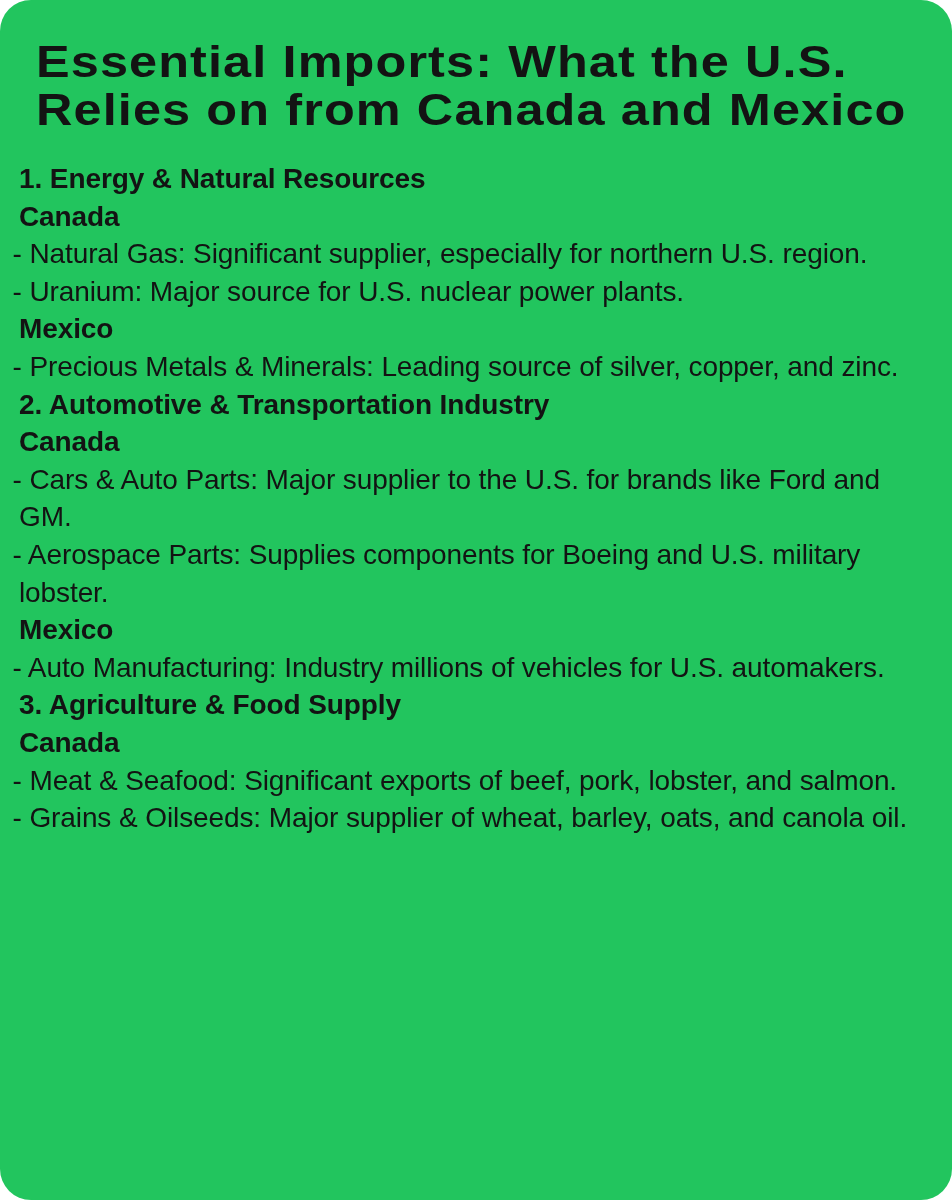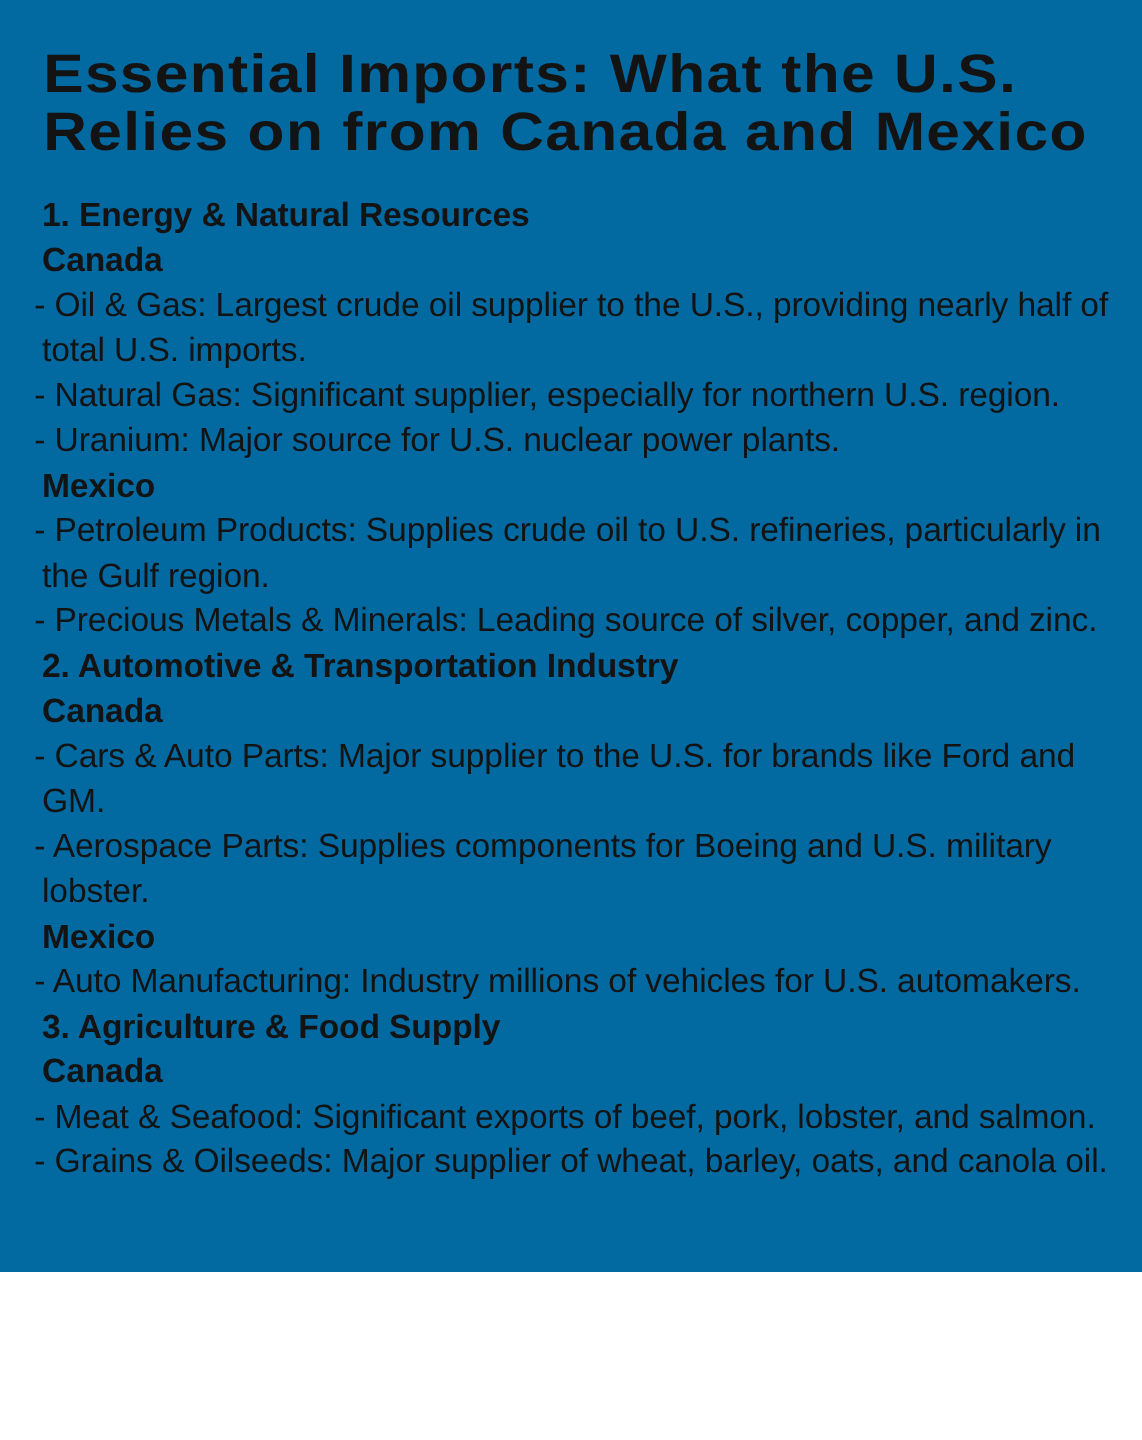--- a/index.html
+++ b/index.html
@@ -3,39 +3,40 @@
 <meta charset="utf-8">
 <style>
   html, body {
     margin: 0;
     padding: 0;
     background: #ffffff;
   }
   .page {
     position: relative;
     width: 952px;
-    height: 1060px;
-    background: #0369a1;
+    height: 1200px;
+    background: #22c55e;
     overflow: hidden;
     font-family: "Liberation Sans", sans-serif;
     color: #131313;
+    border-radius: 31px;
   }
   .title {
     margin: 38px 0 0 36px;
     font-size: 45px;
     line-height: 47.5px;
     font-weight: 700;
     letter-spacing: 1px;
     white-space: pre-line;
     transform: scaleX(1.12);
     transform-origin: 0 0;
     color: #131313;
   }
   .doc-body {
-    margin: 27px 0 0 35px;
+    margin: 27px 0 0 19px;
     font-size: 28px;
     line-height: 37.6px;
     letter-spacing: -0.1px;
   }
   .line {
     margin: 0;
     padding: 0;
     white-space: pre-wrap;
   }
   .heading {
@@ -47,27 +48,23 @@
 </style>
 </head>
 <body>
 
 <main class="page">
   <h1 class="title">Essential Imports: What the U.S.
 Relies on from Canada and Mexico</h1>
   <div class="doc-body" id="doc-body">
       <p class="line heading">1. Energy &amp; Natural Resources</p>
       <p class="line heading">Canada</p>
-      <p class="line bullet">- Oil &amp; Gas: Largest crude oil supplier to the U.S., providing nearly half of
-total U.S. imports.</p>
       <p class="line bullet">- Natural Gas: Significant supplier, especially for northern U.S. region.</p>
       <p class="line bullet">- Uranium: Major source for U.S. nuclear power plants.</p>
       <p class="line heading">Mexico</p>
-      <p class="line bullet">- Petroleum Products: Supplies crude oil to U.S. refineries, particularly in
-the Gulf region.</p>
       <p class="line bullet">- Precious Metals &amp; Minerals: Leading source of silver, copper, and zinc.</p>
       <p class="line heading">2. Automotive &amp; Transportation Industry</p>
       <p class="line heading">Canada</p>
       <p class="line bullet">- Cars &amp; Auto Parts: Major supplier to the U.S. for brands like Ford and
 GM.</p>
       <p class="line bullet">- Aerospace Parts: Supplies components for Boeing and U.S. military
 lobster.</p>
       <p class="line heading">Mexico</p>
       <p class="line bullet">- Auto Manufacturing: Industry millions of vehicles for U.S. automakers.</p>
       <p class="line heading">3. Agriculture &amp; Food Supply</p>

